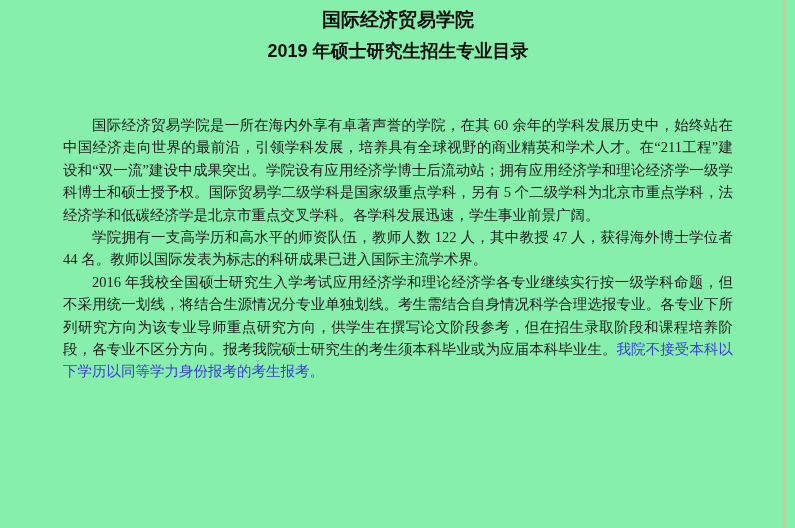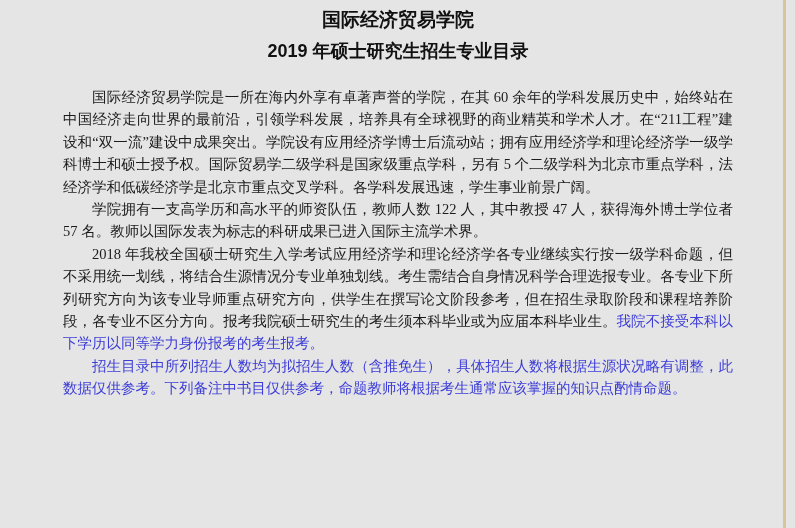--- a/index.html
+++ b/index.html
@@ -4,21 +4,21 @@
 <style>
   html, body {
     margin: 0;
     padding: 0;
     background: #ffffff;
   }
   .page {
     position: relative;
     width: 795px;
     height: 528px;
-    background: #e5e5e5;
+    background: #86efac;
     overflow: hidden;
     font-family: "Liberation Serif", "DejaVu Serif", serif;
     color: var(--color-text, #1b1b1b);
   }
   .page-edge-line {
     position: absolute;
     top: 0;
     right: 9px;
     width: 3px;
     height: 528px;
@@ -39,21 +39,21 @@
   }
   .title-line1 {
     font-size: 19px;
     line-height: 28px;
   }
   .title-line2 {
     font-size: 18px;
     line-height: 34px;
   }
   .body-text {
-    margin-top: 18px;
+    margin-top: 46px;
     font-size: 14.5px;
     line-height: 22.4px;
     text-align: justify;
   }
   .body-text p {
     margin: 0;
     text-indent: 2em;
   }
   .run-black { color: var(--color-text, #1b1b1b); }
   .run-blue  { color: var(--color-blue, #3c3cd9); }
@@ -64,21 +64,20 @@
 <div class="page">
   <div class="page-edge-line"></div>
 
   <div class="doc">
     <h1 class="title title-line1">国际经济贸易学院</h1>
     <h1 class="title title-line2">2019 年硕士研究生招生专业目录</h1>
 
     <div class="body-text">
       <p><span class="run-black">国际经济贸易学院是一所在海内外享有卓著声誉的学院，在其 60 余年的学科发展历史中，始终站在中国经济走向世界的最前沿，引领学科发展，培养具有全球视野的商业精英和学术人才。在“211工程”建设和“双一流”建设中成果突出。学院设有应用经济学博士后流动站；拥有应用经济学和理论经济学一级学科博士和硕士授予权。国际贸易学二级学科是国家级重点学科，另有 5 个二级学科为北京市重点学科，法经济学和低碳经济学是北京市重点交叉学科。各学科发展迅速，学生事业前景广阔。</span></p>
 
-      <p><span class="run-black">学院拥有一支高学历和高水平的师资队伍，教师人数 122 人，其中教授 47 人，获得海外博士学位者 57 名。教师以国际发表为标志的科研成果已进入国际主流学术界。</span></p>
+      <p><span class="run-black">学院拥有一支高学历和高水平的师资队伍，教师人数 122 人，其中教授 47 人，获得海外博士学位者 44 名。教师以国际发表为标志的科研成果已进入国际主流学术界。</span></p>
 
 
-      <p><span class="run-black">2018 年我校全国硕士研究生入学考试应用经济学和理论经济学各专业继续实行按一级学科命题，但不采用统一划线，将结合生源情况分专业单独划线。考生需结合自身情况科学合理选报专业。各专业下所列研究方向为该专业导师重点研究方向，供学生在撰写论文阶段参考，但在招生录取阶段和课程培养阶段，各专业不区分方向。报考我院硕士研究生的考生须本科毕业或为应届本科毕业生。</span><span class="run-blue">我院不接受本科以下学历以同等学力身份报考的考生报考。</span></p>
+      <p><span class="run-black">2016 年我校全国硕士研究生入学考试应用经济学和理论经济学各专业继续实行按一级学科命题，但不采用统一划线，将结合生源情况分专业单独划线。考生需结合自身情况科学合理选报专业。各专业下所列研究方向为该专业导师重点研究方向，供学生在撰写论文阶段参考，但在招生录取阶段和课程培养阶段，各专业不区分方向。报考我院硕士研究生的考生须本科毕业或为应届本科毕业生。</span><span class="run-blue">我院不接受本科以下学历以同等学力身份报考的考生报考。</span></p>
 
-      <p><span class="run-blue">招生目录中所列招生人数均为拟招生人数（含推免生），具体招生人数将根据生源状况略有调整，此数据仅供参考。下列备注中书目仅供参考，命题教师将根据考生通常应该掌握的知识点酌情命题。</span></p>
     </div>
   </div>
 </div>
 
 </body></html>

